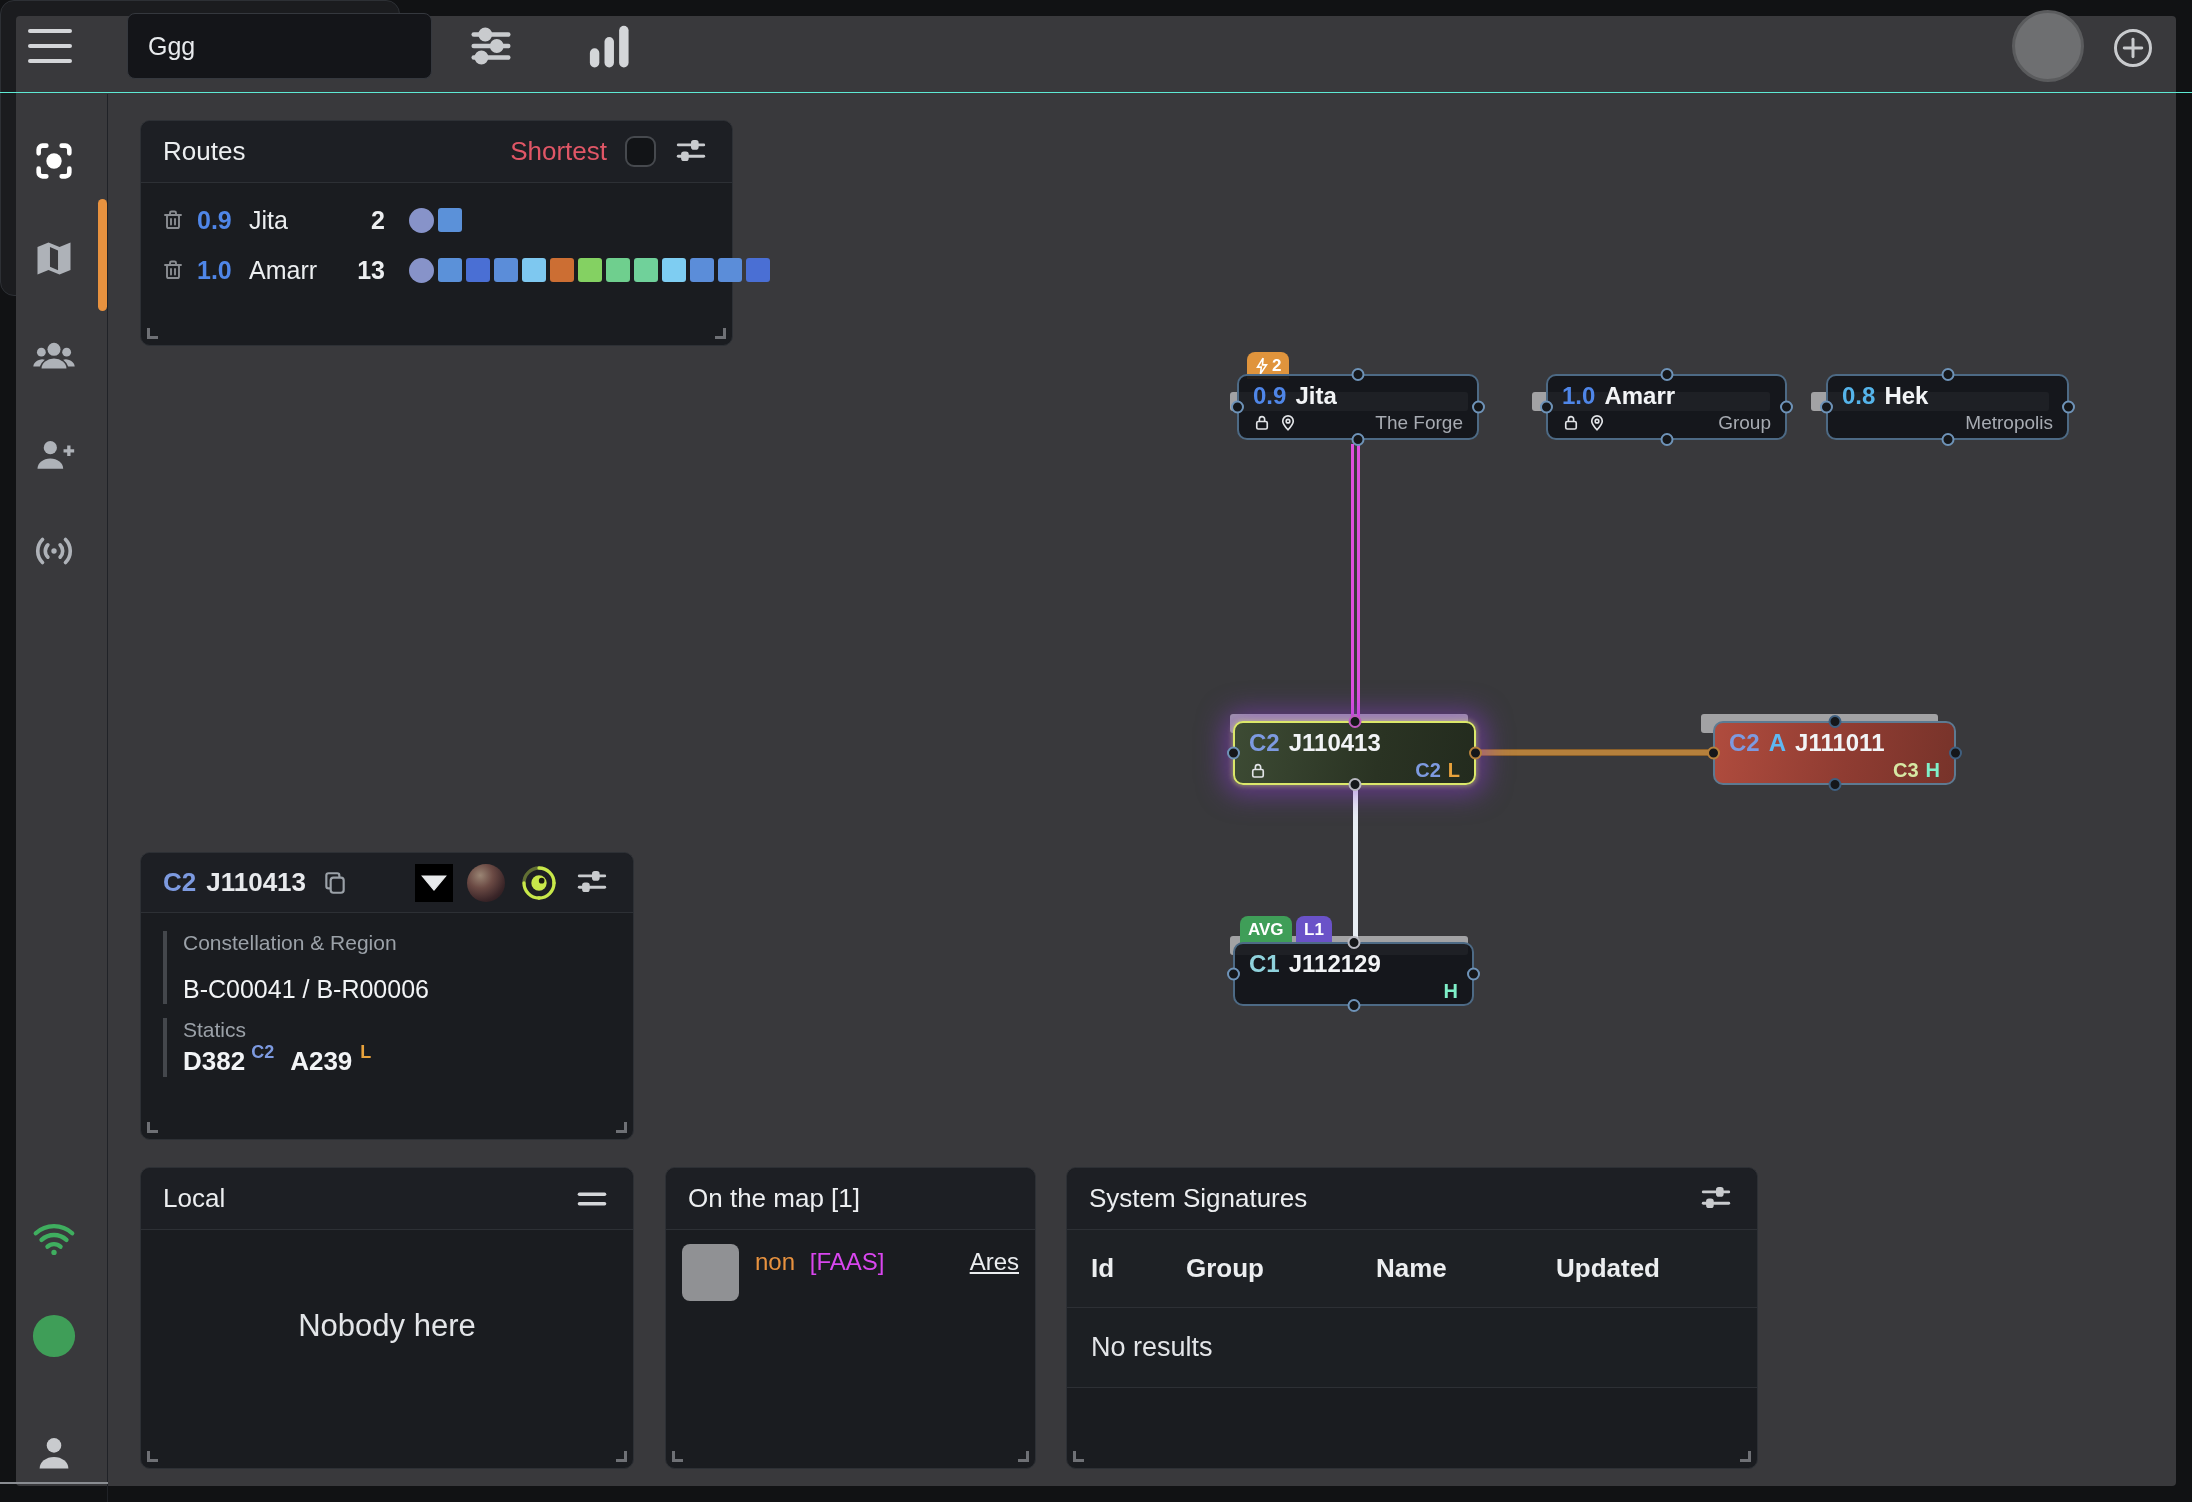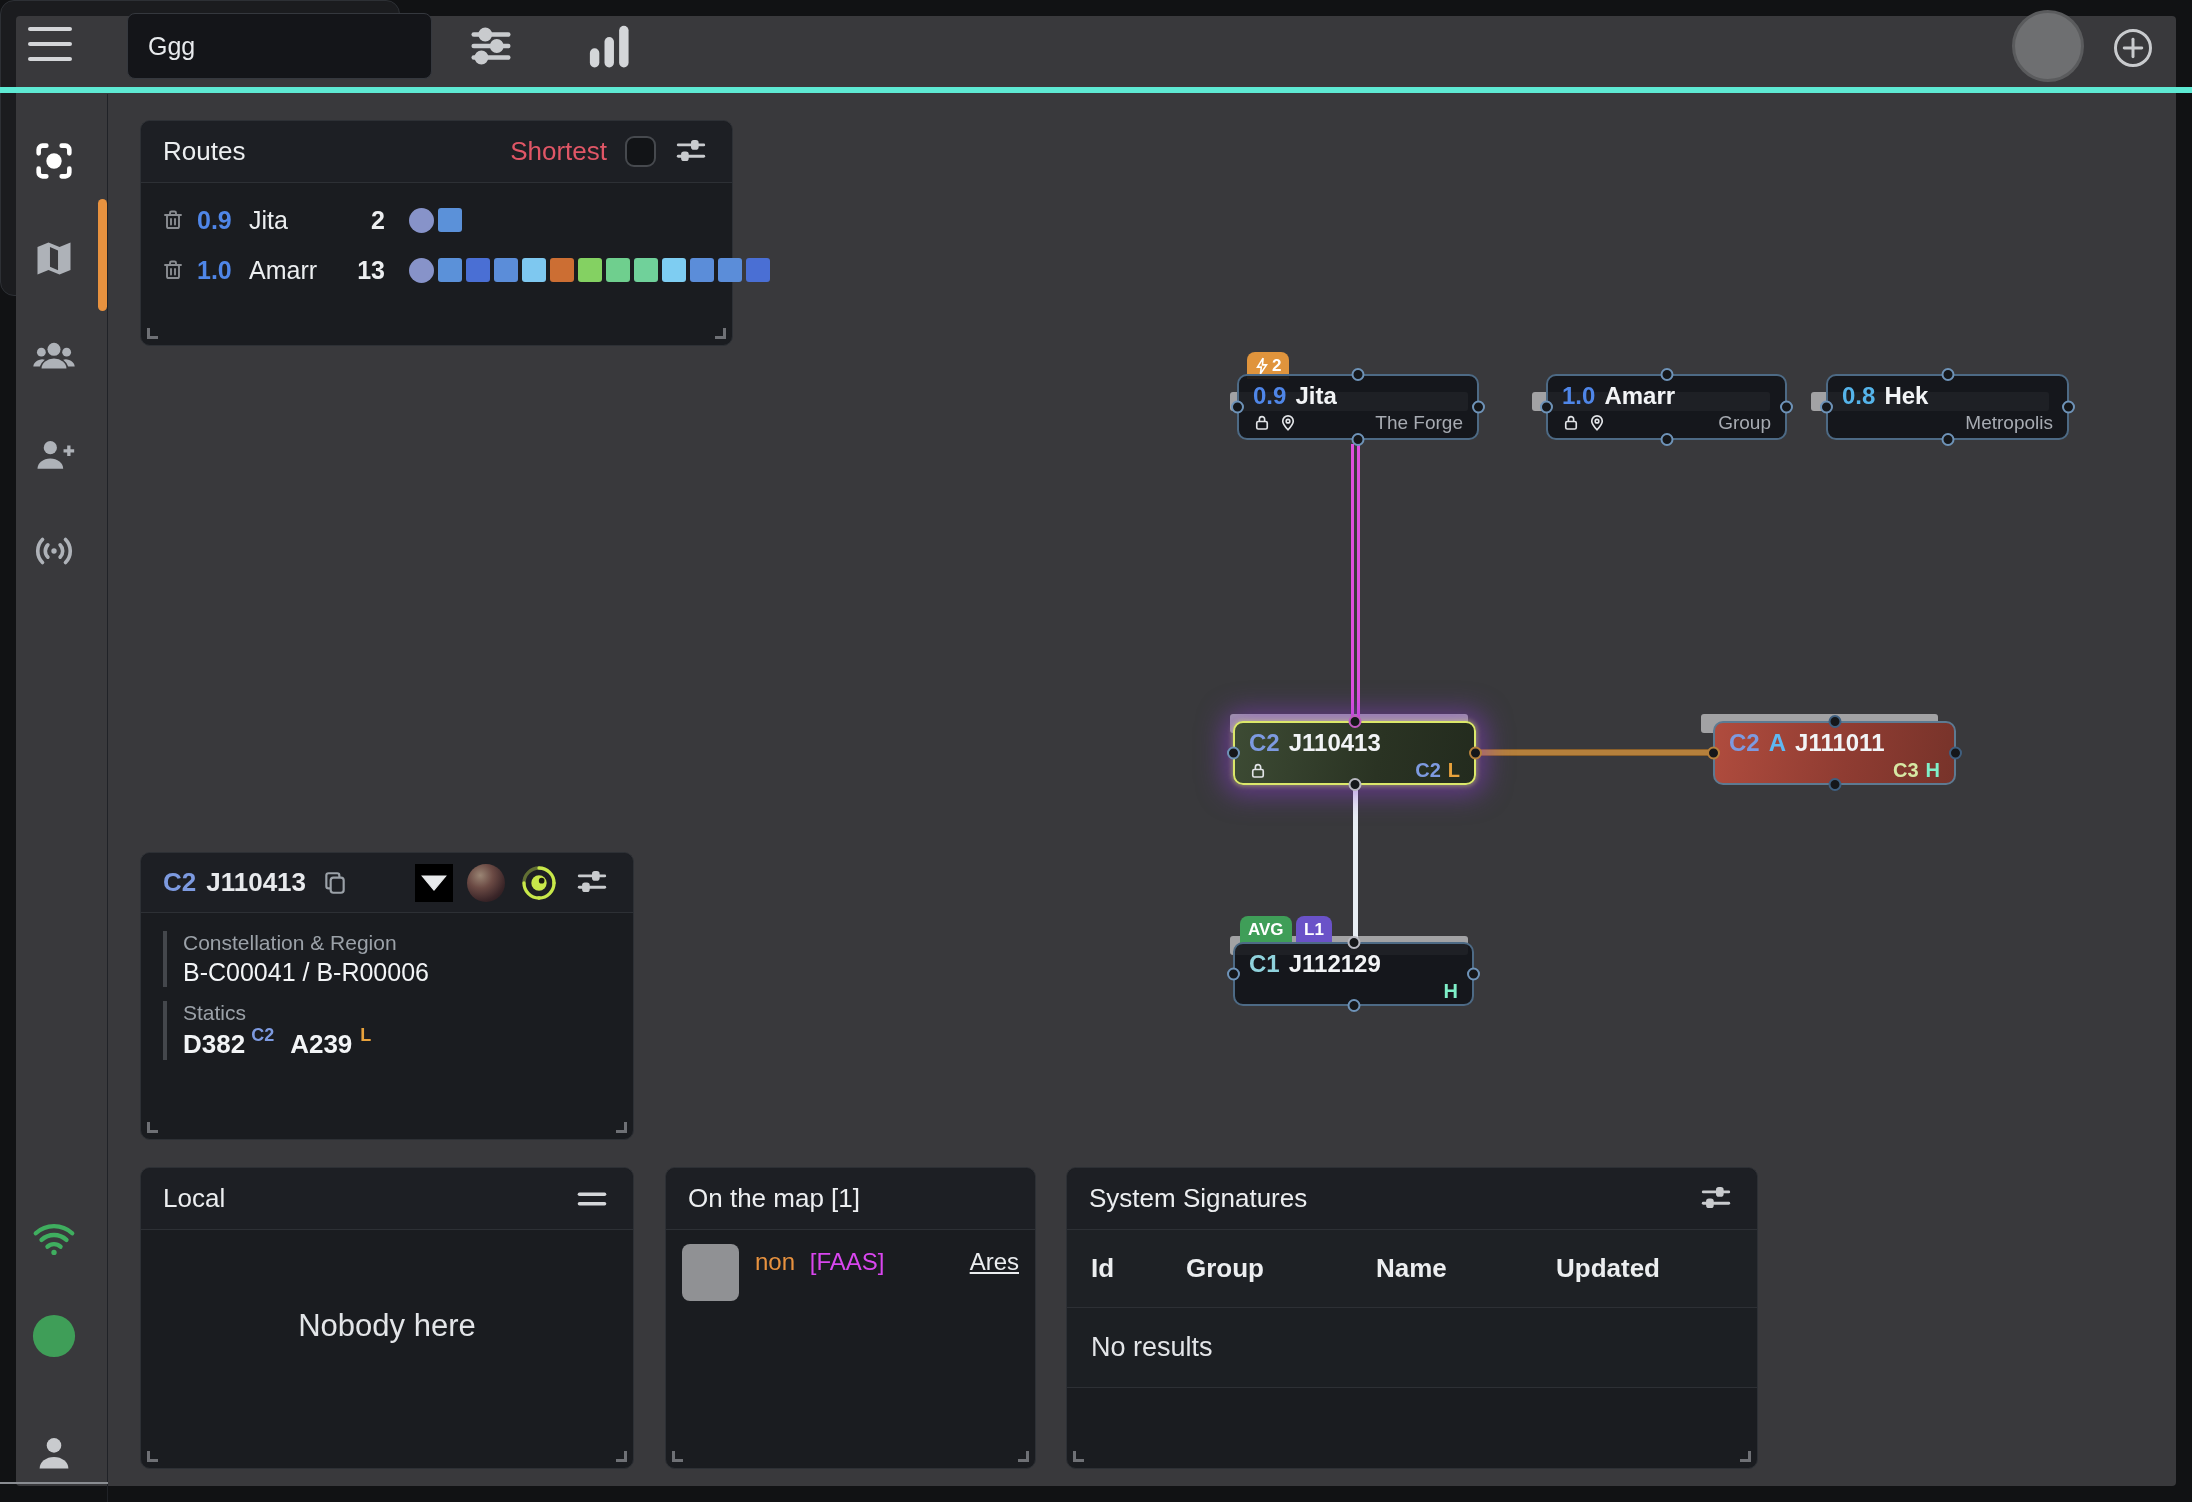--- a/index.html
+++ b/index.html
@@ -6,21 +6,21 @@
   html,body { width:2192px; height:1502px; overflow:hidden; }
   body {
     font-family:"Liberation Sans", sans-serif;
     background-color:#111214;
     background-image:radial-gradient(circle,#2c2e33 1.6px, transparent 1.7px);
     background-size:55px 55px;
     color:#e8eaed;
     position:relative;
   }
   
-  .topbar { position:absolute; left:0; top:0; width:2192px; height:93px; border-bottom:6px solid #5eead4; display:flex; align-items:center; z-index:30; }
+  .topbar { position:absolute; left:0; top:0; width:2192px; height:93px; border-bottom:1px solid #5eead4; display:flex; align-items:center; z-index:30; }
   .hamburger { width:44px; height:34px; margin-left:28px; display:flex; flex-direction:column; justify-content:space-between; cursor:pointer; }
   .hamburger span { height:4px; border-radius:2px; background:#d4d6d9; }
   .map-select { position:absolute; left:127px; top:13px; width:305px; height:66px; background:#141519; border:1px solid #35383e; border-radius:8px; color:#e8eaed; font-size:25px; padding-left:20px; outline:none; }
   .tb-icon { color:#c9cbce; margin-left:0; background:none; border:none; cursor:pointer; display:flex; align-items:center; justify-content:center; }
   .tb-sliders { position:absolute; left:466px; top:22px; width:50px; height:48px; }
   .tb-chart { position:absolute; left:582px; top:18px; width:54px; height:56px; }
   .avatar-circle { position:absolute; left:2012px; top:10px; width:72px; height:72px; border-radius:50%; background:#6e6f71; border:3px solid #5a5b5d; }
   .tb-plus { position:absolute; left:2112px; top:27px; width:42px; height:42px; color:#c9cbce; }
   
   .sidebar { position:absolute; left:0; top:94px; width:108px; height:1408px; border-right:1px solid #202227; z-index:25; }
@@ -83,21 +83,21 @@
   #info .panel-header { height:60px; }
   .info-title { font-size:26px; font-weight:bold; display:flex; gap:10px; align-items:center; }
   .copy-icon { width:26px; height:28px; color:#9ba1a8; margin-left:6px; cursor:pointer; }
   .info-hdr-icons { margin-left:auto; display:flex; align-items:center; gap:14px; }
   .effect-sq { width:38px; height:38px; background:#000; display:flex; align-items:center; justify-content:center; }
   .effect-sq svg { width:28px; height:20px; color:#e8eaec; }
   .planet-thumb { width:38px; height:38px; border-radius:50%; background:radial-gradient(circle at 35% 30%, #9a8574 0%, #6b4a44 35%, #3a2528 70%, #1c1416 100%); }
   .lime-target { width:40px; height:40px; color:#c8e84a; }
   .info-section { margin:18px 0 0 22px; border-left:4px solid #44474c; padding-left:16px; }
   .info-label { font-size:21px; color:#9ba1a8; }
-  .info-value { font-size:25px; color:#f2f4f6; margin-top:3px; }
+  .info-value { font-size:25px; color:#f2f4f6; margin-top:20px; }
   .statics-line { font-size:26px; color:#f2f4f6; margin-top:4px; display:flex; align-items:flex-start; gap:6px; }
   .sup { font-size:18px; font-weight:bold; position:relative; top:-4px; }
   .sup.blue { color:#7d9ae0; }
   .sup.orange { color:#e8a23c; margin-left:2px; }
   .static-code { font-weight:bold; }
   
   #local { left:140px; top:1167px; width:494px; height:302px; }
   .equals-icon { margin-left:auto; width:38px; height:22px; color:#d4d6d9; cursor:pointer; }
   .local-empty { position:absolute; top:140px; width:100%; text-align:center; font-size:31px; color:#e3e5e8; }
   

